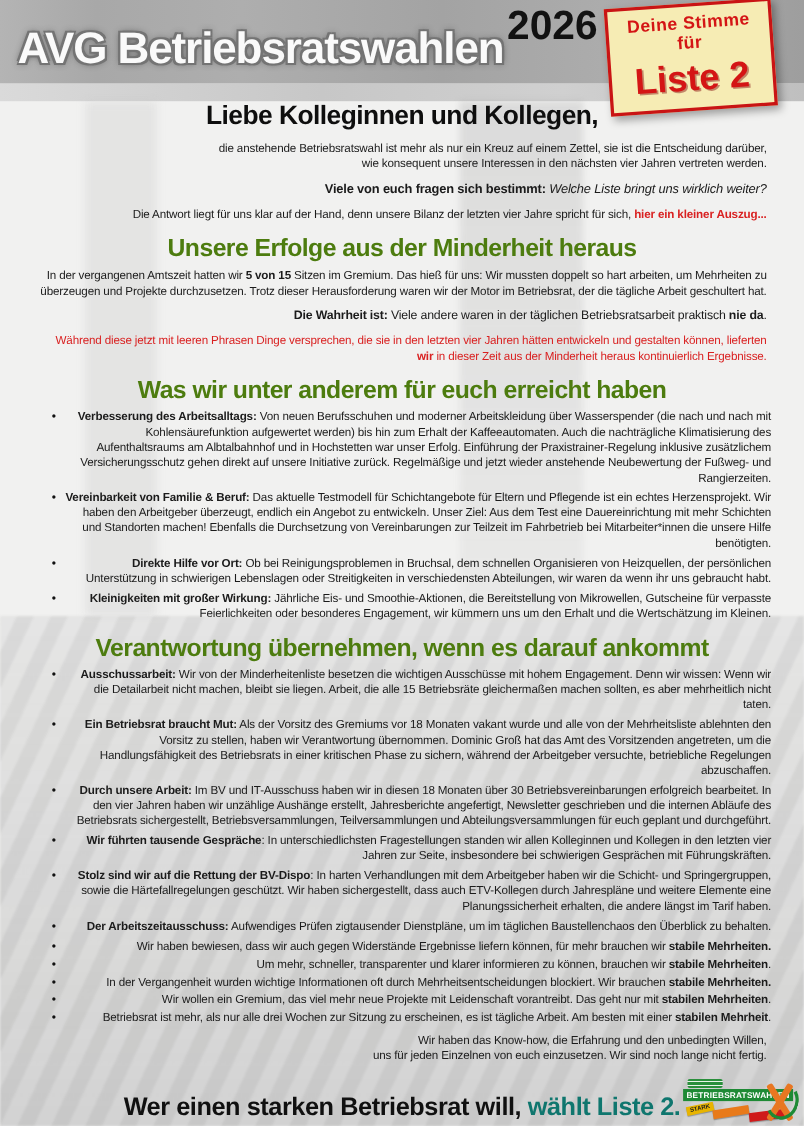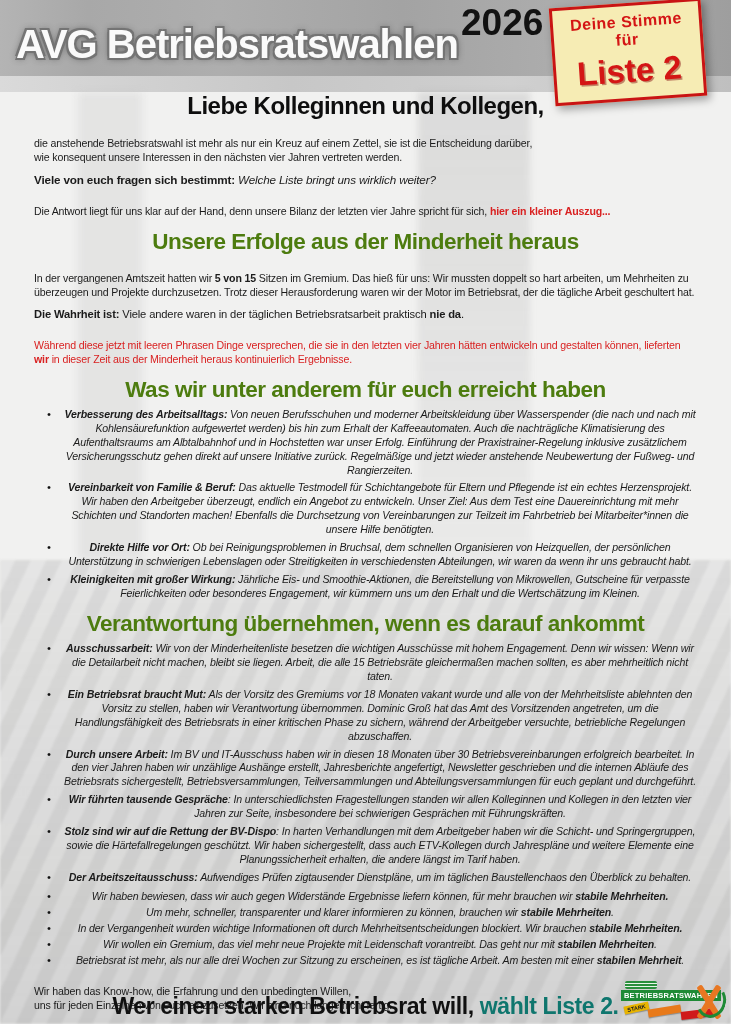--- a/index.html
+++ b/index.html
@@ -35,30 +35,30 @@
   .badge-l1 { color:#d41515; font-size:16px; font-weight:700; letter-spacing:0.5px; }
   .badge-l2 { color:#d41515; font-size:33px; font-weight:700; margin-top:3px;
     text-shadow:1.5px 1.5px 0 rgba(130,10,10,0.45); }
   
   .content { position:absolute; z-index:2; top:84px; left:0; right:0; color:#1b1b1b; }
   .h-intro { font-size:24px; font-weight:700; text-align:center; color:#0e0e0e;
     margin:8px 0 8px; letter-spacing:-0.5px; }
   h2 { font-size:22.5px; font-weight:700; text-align:center; color:#4d7c0f;
     margin:11px 0 5px; letter-spacing:-0.5px; }
   .h-vision { font-size:20px; margin-top:12px; }
-  .pc { text-align:left; font-size:10.6px; line-height:1.33; letter-spacing:-0.15px;
-    margin:16px 34px 6px; white-space:pre-line; }
+  .pc { text-align:right; font-size:10.6px; line-height:1.33; letter-spacing:-0.15px;
+    margin:0 34px 6px; white-space:pre-line; }
   .q { font-size:11.7px; margin-top:8px; margin-bottom:8px; }
   .truth { font-size:11.2px; margin-top:8px; margin-bottom:8px; }
   .sb { font-weight:700; }
   .sr { color:#d92121; }
   .si { font-style:italic; }
   ul.bullets { list-style:none; margin:3px 30px 6px 46px; padding:0; }
   ul.bullets li { position:relative; padding-left:13px; margin-bottom:4px;
-    font-size:10.6px; line-height:1.31; letter-spacing:-0.15px; text-align:center;font-style:italic; }
+    font-size:10.6px; line-height:1.31; letter-spacing:-0.15px; text-align:right; }
   ul.bullets li::before { content:"\2022"; position:absolute; left:1px; top:-1px;
     font-size:11px; color:#111; }
   ul.tight li { margin-bottom:2px; }
   
   .footer { position:absolute; z-index:2; bottom:4px; left:0; width:100%; text-align:center;
     font-size:23px; font-weight:700; color:#101010; letter-spacing:-0.4px; }
   .footer .sr { color:#0f766e; }
   .logo { position:absolute; z-index:3; right:2px; bottom:1px; width:108px; height:42px; }
   .logo-mark { position:absolute; left:4px; top:0; width:32px; height:8px; border-radius:2px;
     background:repeating-linear-gradient(180deg,#2a8f3c 0 2px,#e8f4e8 2px 3px); }

